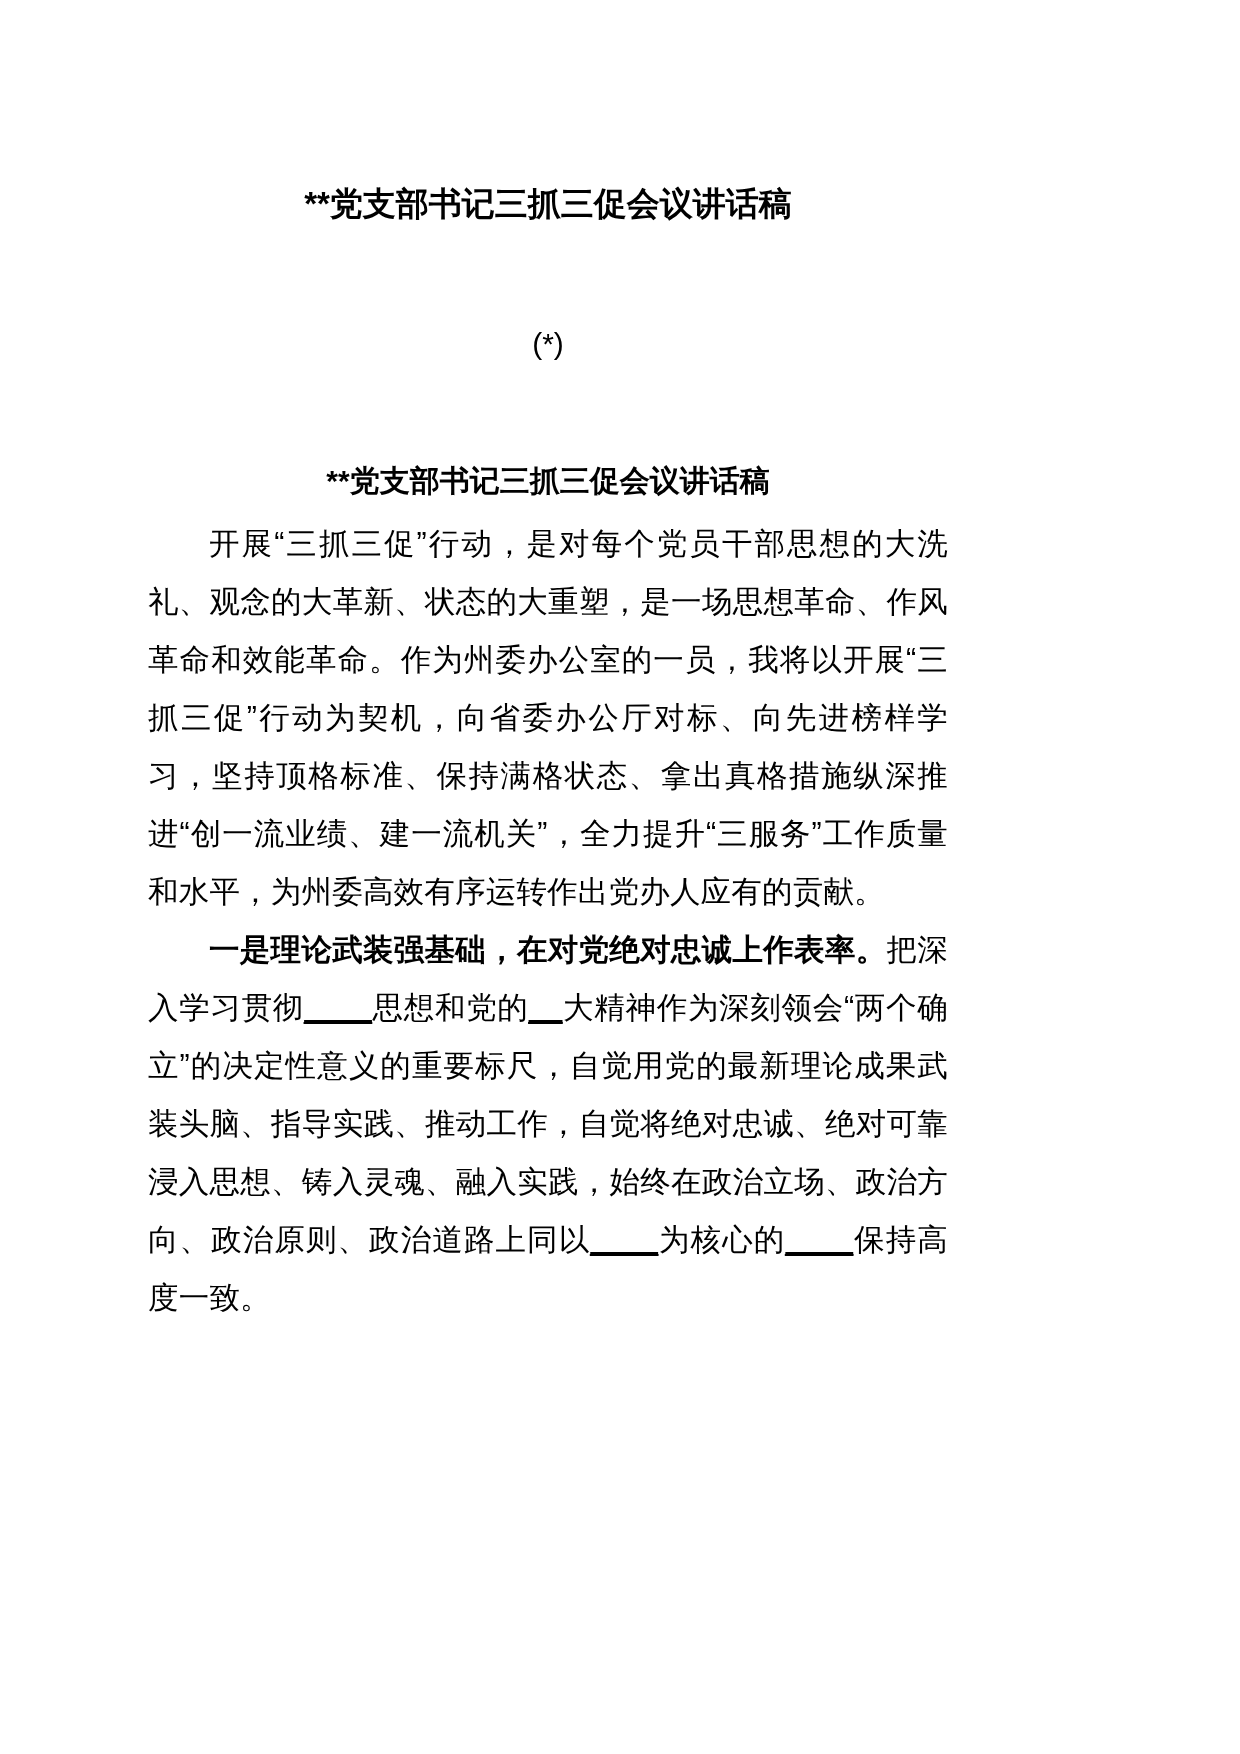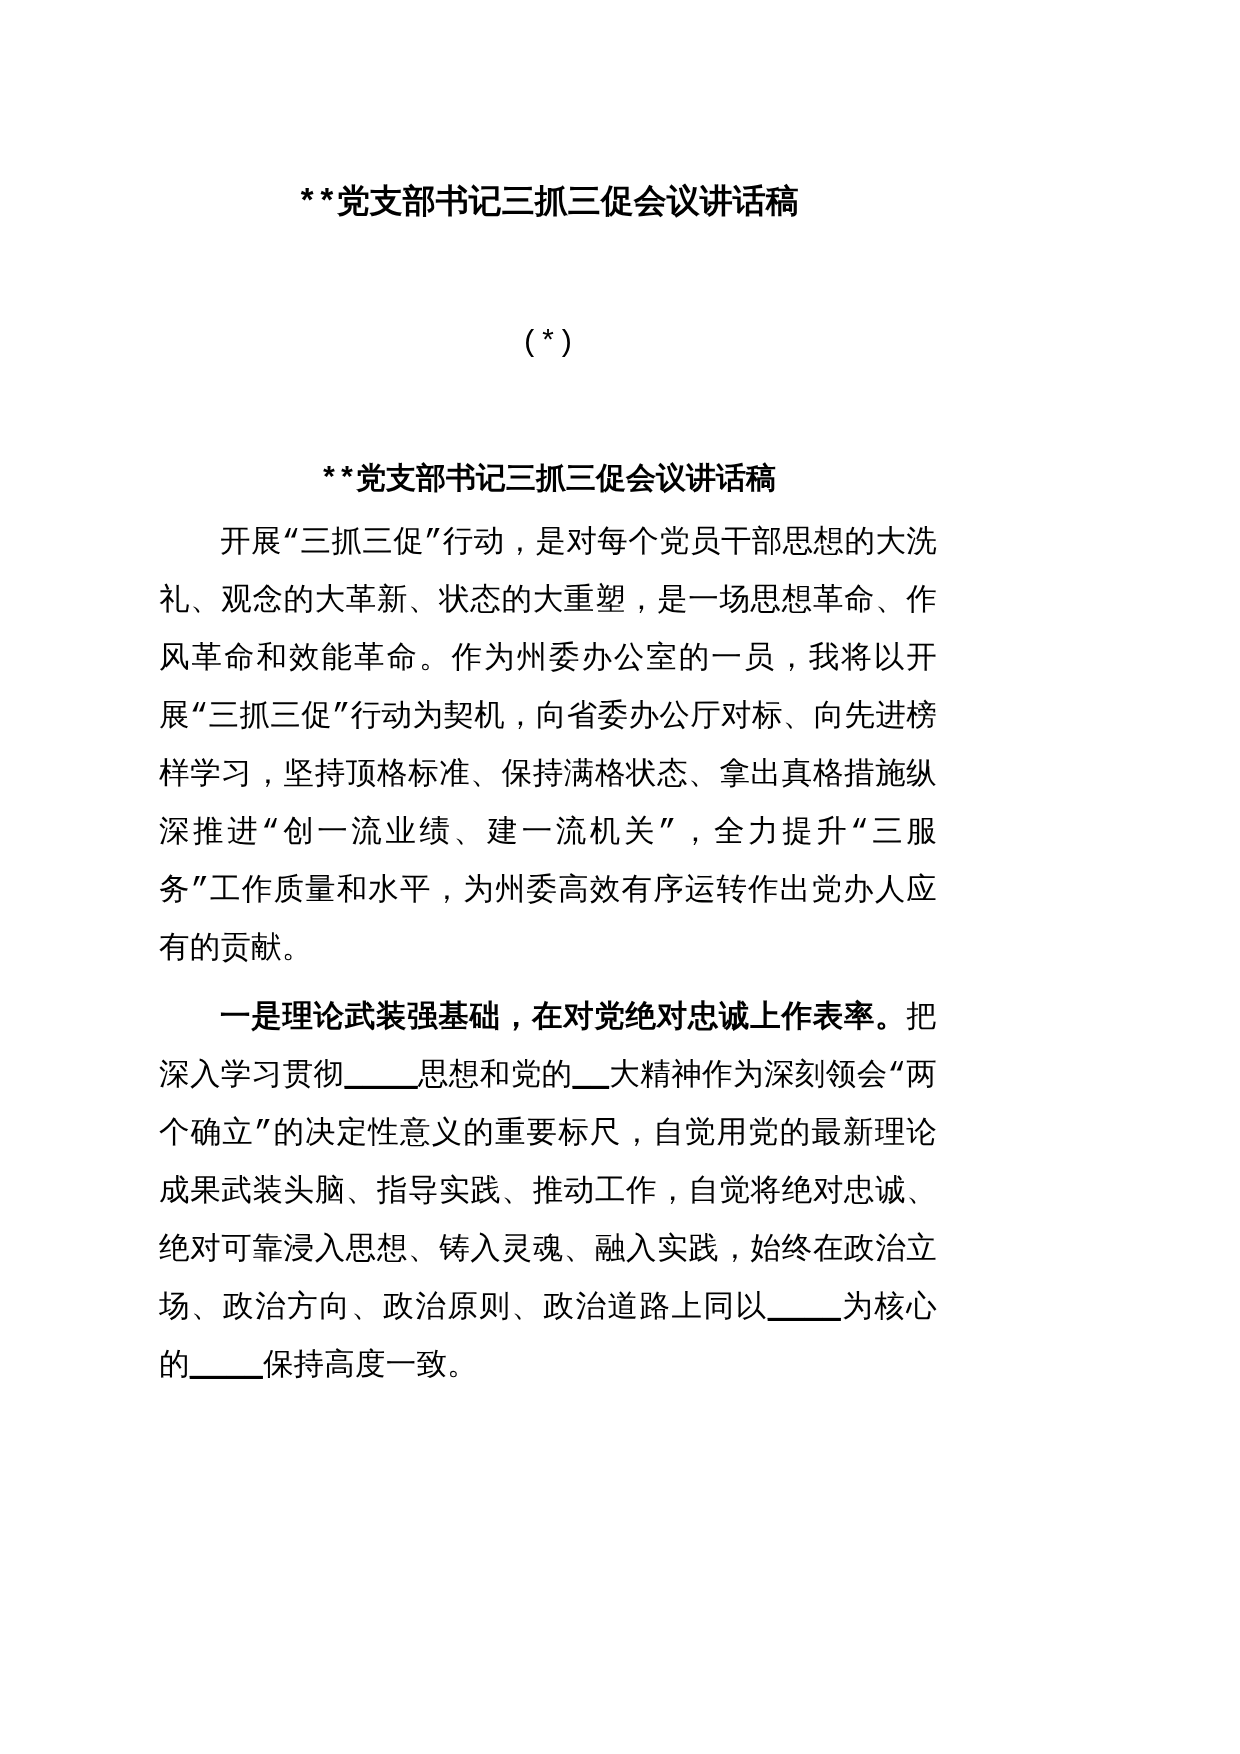--- a/index.html
+++ b/index.html
@@ -13,21 +13,20 @@
     color: #000000;
   }
   .page {
     position: relative;
     width: 1240px;
     height: 1754px;
     margin: 0 auto;
     background: #ffffff;
     box-sizing: border-box;
     overflow: hidden;
-    font-family: Liberation Mono, monospace;
   }
   .content {
     position: absolute;
     left: 148px;
     top: 0;
     width: 800px;
   }
 
   
   .doc-title {
@@ -59,21 +58,21 @@
     padding-top: 98px;
     white-space: nowrap;
   }
 
   
   .body-para {
     font-size: 30.5px;
     line-height: 58px;
     text-align: justify;
     text-justify: inter-ideograph;
-    margin: 11px;
+    margin: 0;
     text-indent: 2em;
     letter-spacing: 0.2px;
   }
   .body-para.first {
     margin-top: 14px;
   }
   .body-para.second {
     margin-top: 0px;
   }
   .lead-in {

